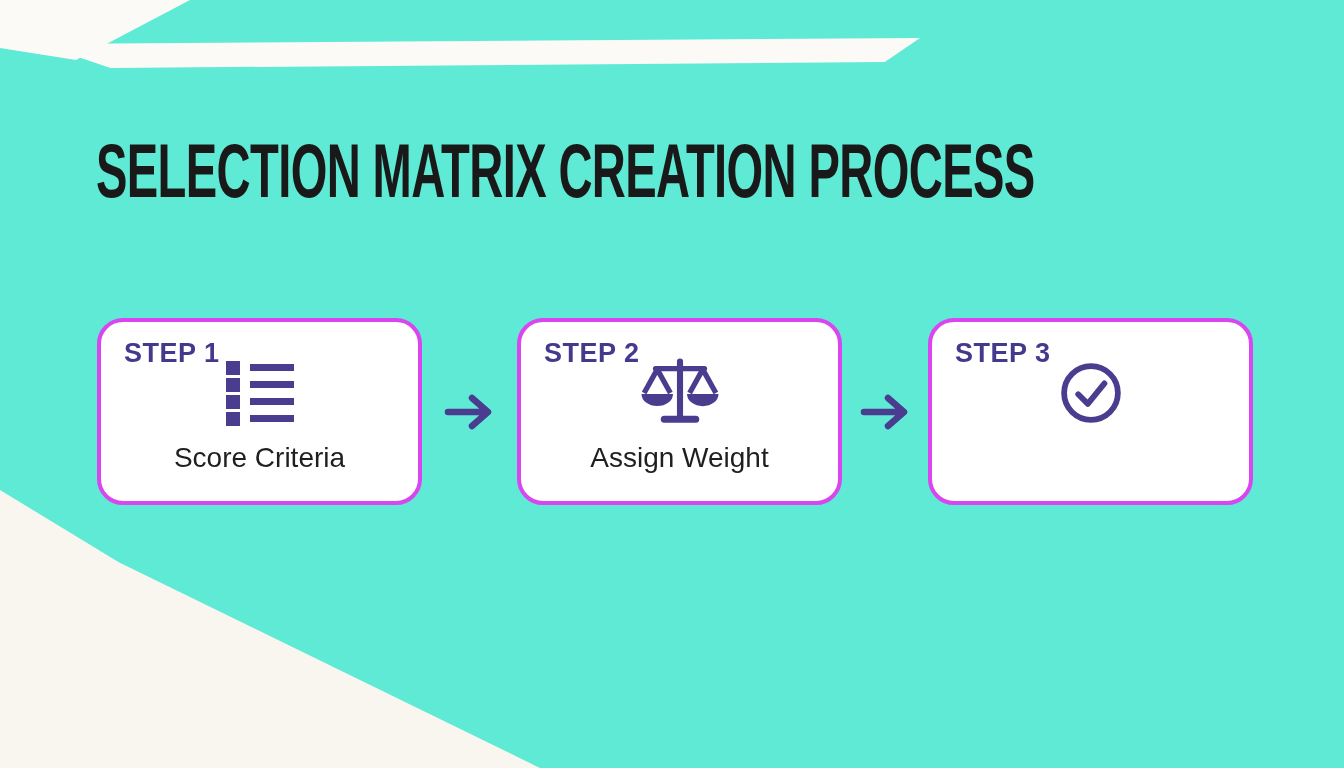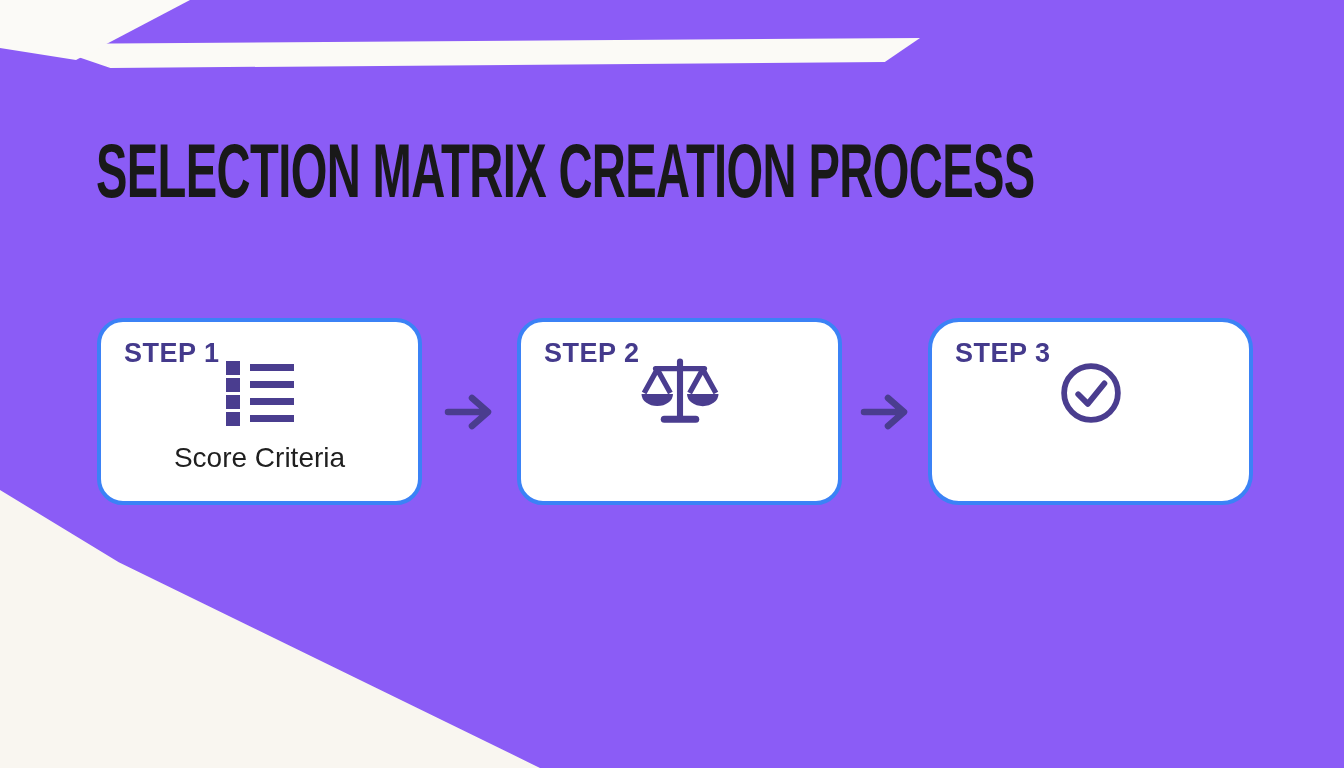--- a/index.html
+++ b/index.html
@@ -6,21 +6,21 @@
   html, body { width: 1344px; height: 768px; }
   body {
     font-family: "Liberation Sans", sans-serif;
     background: #fdfdfc;
     overflow: hidden;
   }
   .canvas {
     position: relative;
     width: 1344px;
     height: 768px;
-    background: #8b5cf6;
+    background: #5eead4;
     overflow: hidden;
   }
   
   .bg-shape { position: absolute; pointer-events: none; }
   .bg-shape-bottom-left {
     left: 0; top: 490px; width: 540px; height: 278px;
     background: #f9f6f0;
     clip-path: polygon(0 0, 22% 26%, 100% 100%, 0 100%);
   }
   .bg-shape-top-band {
@@ -47,26 +47,26 @@
     transform: scaleX(0.62);
     transform-origin: left center;
   }
 
   .card {
     position: absolute;
     top: 318px;
     width: 325px;
     height: 187px;
     background: #ffffff;
-    border: 4px solid #3b82f6;
+    border: 4px solid #d946ef;
     border-radius: 26px;
   }
   .card-1 { left: 97px; }
   .card-2 { left: 517px; padding-left: 44px; }
-  .card-3 { left: 928px; border-radius: 31px; }
+  .card-3 { left: 928px; }
 
   .step-label {
     position: absolute;
     left: 23px;
     top: 16px;
     font-size: 27px;
     font-weight: 700;
     letter-spacing: 0.5px;
     color: #443a8c;
   }
@@ -141,20 +141,21 @@
       <svg width="88" height="70" viewBox="0 0 100 80" fill="none">
         <path d="M50 4 V66" stroke="#4a3d8f" stroke-width="7" stroke-linecap="round"></path>
         <path d="M22 12 H78" stroke="#4a3d8f" stroke-width="6" stroke-linecap="round"></path>
         <path d="M24 13 L9 40 M24 13 L39 40" stroke="#4a3d8f" stroke-width="6" stroke-linejoin="round"></path>
         <path d="M6 41 A 18 14 0 0 0 42 41 Z" fill="#4a3d8f"></path>
         <path d="M76 13 L61 40 M76 13 L91 40" stroke="#4a3d8f" stroke-width="6" stroke-linejoin="round"></path>
         <path d="M58 41 A 18 14 0 0 0 94 41 Z" fill="#4a3d8f"></path>
         <path d="M32 70 H68" stroke="#4a3d8f" stroke-width="8" stroke-linecap="round"></path>
       </svg>
     </div>
+    <div class="card-name">Assign Weight</div>
   </div>
 
   <div class="arrow arrow-2">
     <svg width="52" height="44" viewBox="0 0 52 44" fill="none">
       <path d="M5 22 H43 M29 8 L45 22 L29 36" stroke="#4a3d8f" stroke-width="6.5" stroke-linecap="round" stroke-linejoin="round"></path>
     </svg>
   </div>
 
   <div class="card card-3">
     <div class="step-label">STEP 3</div>

